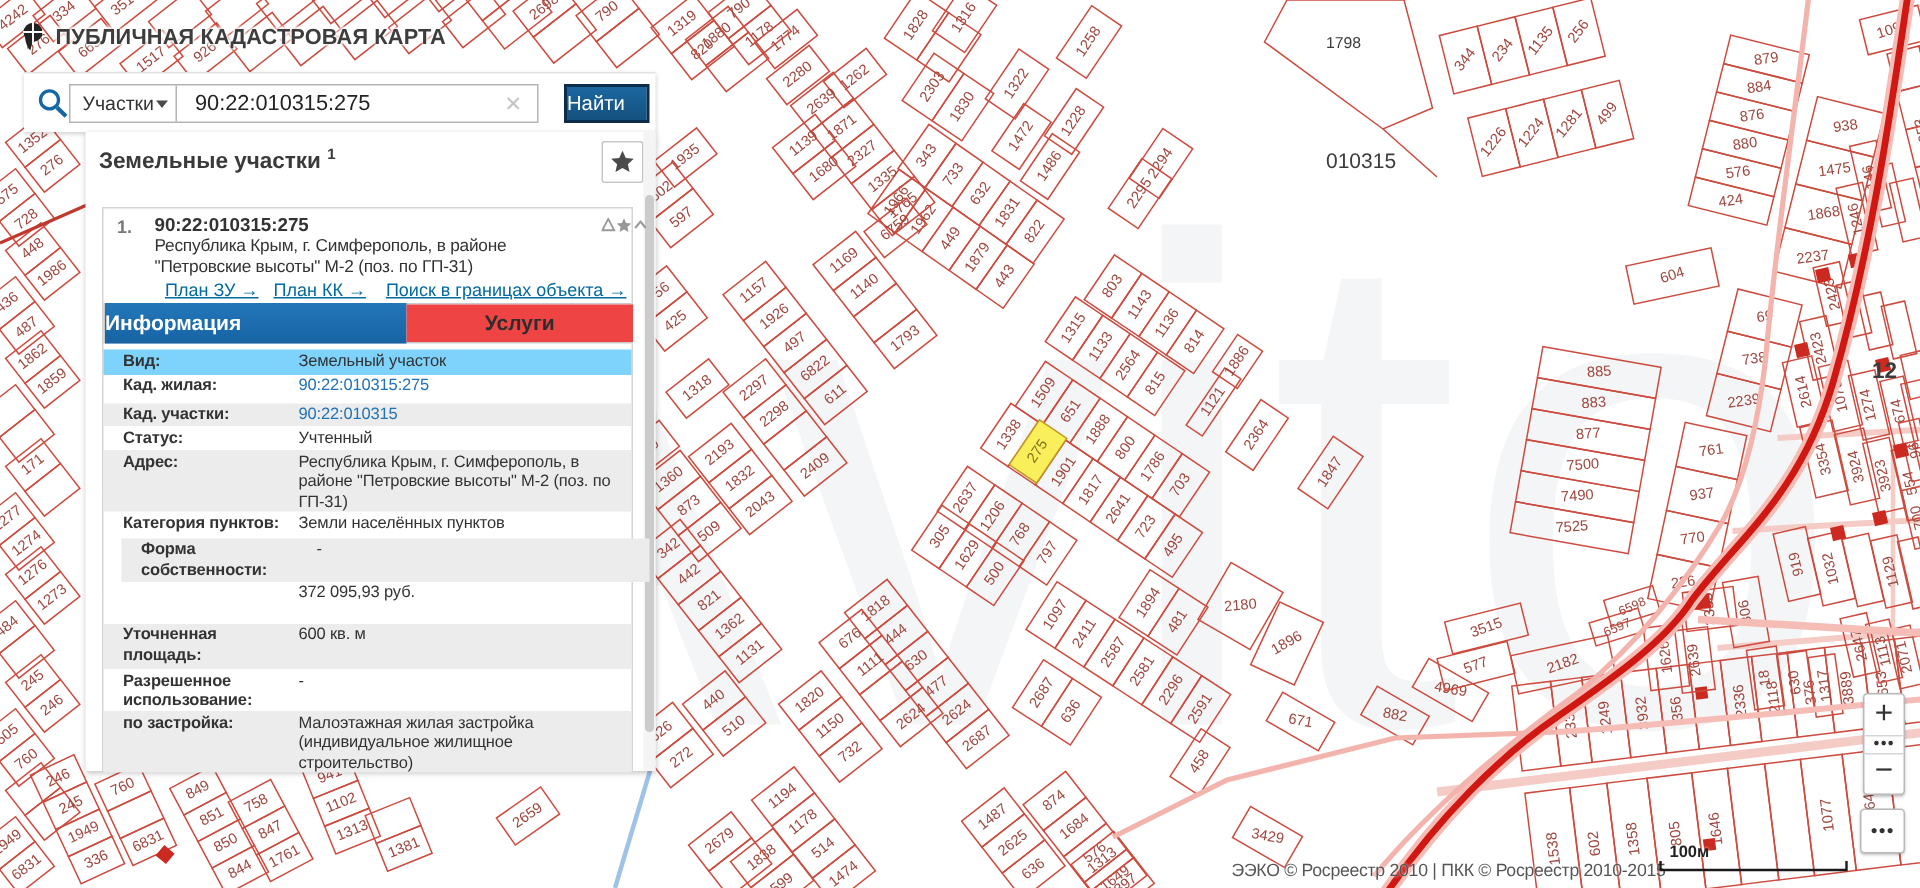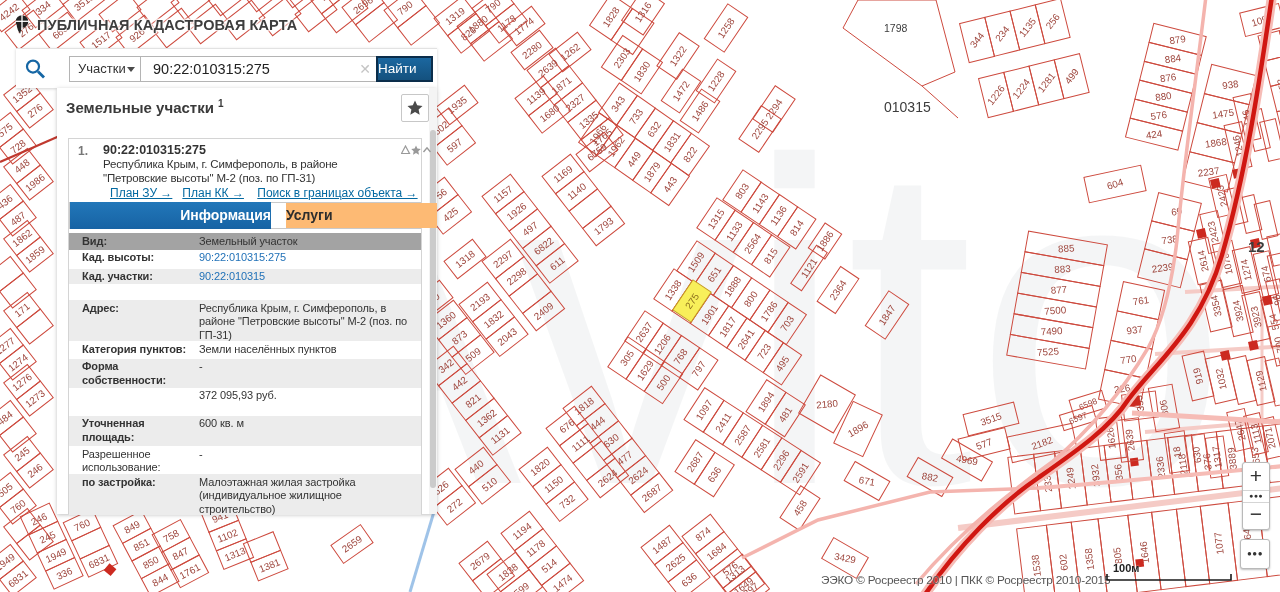--- a/index.html
+++ b/index.html
@@ -1037,21 +1037,21 @@
 
 <div class="abs" style="left:37px;top:17px;font-size:14.5px;font-weight:bold;color:#3d3d3d;letter-spacing:0.1px;text-shadow:0 0 2px #fff,0 0 4px #fff,1px 1px 2px #fff,-1px -1px 2px #fff">ПУБЛИЧНАЯ КАДАСТРОВАЯ КАРТА</div>
 
 <div class="abs" style="left:16px;top:48px;width:421px;height:40px;background:#fff;border-top:1px solid #e2e2e2;box-shadow:0 1px 3px rgba(0,0,0,0.18);box-sizing:border-box">
 
   <svg class="abs" style="left:9px;top:10px" width="22" height="21" viewBox="0 0 22 21">
     <circle cx="8" cy="7.6" r="6" fill="none" stroke="#1566a4" stroke-width="2.2"></circle>
     <line x1="13" y1="12.6" x2="19" y2="18.5" stroke="#1566a4" stroke-width="2.8"></line>
   </svg>
 
-  <div class="abs" style="left:53px;top:7px;width:313px;height:26px;border:1px solid #b4b4b4;box-sizing:border-box;background:#fff">
+  <div class="abs" style="left:30px;top:7px;width:313px;height:26px;border:1px solid #b4b4b4;box-sizing:border-box;background:#fff">
 
     <div class="abs" style="left:0;top:0;width:71px;height:24px;border-right:1px solid #b4b4b4;font-size:13px;color:#333;line-height:24px;padding-left:8px;box-sizing:border-box">Участки<span class="abs" style="right:5px;top:10px;width:0;height:0;border-left:4px solid transparent;border-right:4px solid transparent;border-top:5px solid #4a4a4a"></span></div>
 
     <div class="abs" style="left:83px;top:0;font-size:14.5px;color:#222;line-height:24px">90:22:010315:275</div>
 
     <div class="abs" style="right:10px;top:0;font-size:14px;color:#c4c4c4;line-height:24px">✕</div>
   </div>
 
   <div class="abs" style="left:360px;top:7px;width:57px;height:26px;background:linear-gradient(#1b679f,#14517e);border:2px solid #0b2d4a;box-sizing:border-box;color:#fff;font-size:13.5px;text-align:left;line-height:22px">Найти</div>
 </div>
@@ -1080,67 +1080,71 @@
       <path d="M15 0.5 L16.4 3.6 19.8 4 17.3 6.3 18 9.7 15 8 12 9.7 12.7 6.3 10.2 4 13.6 3.6 Z" fill="#999"></path>
       <path d="M22.5 7 L26 2.8 L29.5 7" fill="none" stroke="#999" stroke-width="1.4"></path>
     </svg>
 
     <div class="abs" style="left:34px;top:19px;width:280px;font-size:11.5px;letter-spacing:-0.15px;color:#333;line-height:13.5px">Республика Крым, г. Симферополь, в районе "Петровские высоты" М-2 (поз. по ГП-31)</div>
 
     <div class="abs" style="left:41px;top:47px;font-size:12px;color:#0369a1;white-space:nowrap"><span style="text-decoration:underline">План ЗУ →</span>&nbsp;&nbsp;&nbsp;<span style="text-decoration:underline">План КК →</span>&nbsp;&nbsp;&nbsp;&nbsp;<span style="text-decoration:underline">Поиск в границах объекта →</span></div>
 
     <div class="abs" style="left:0;top:63px;width:352px;height:27px;border:1px solid #c9c9c9;box-sizing:border-box">
 
-      <div class="abs" style="left:0;top:-1px;width:201px;height:27px;background:linear-gradient(#2277b9,#1763a4);color:#fff;font-weight:bold;font-size:14px;text-align:right;line-height:27px">Информация</div>
-
-      <div class="abs" style="left:216px;top:0;width:151px;height:25px;background:#fdba74;color:#2d2d2d;font-weight:bold;font-size:14px;text-align:left;line-height:25px">Услуги</div>
+      <div class="abs" style="left:0;top:-1px;width:201px;height:27px;background:linear-gradient(#2277b9,#1763a4);color:#fff;font-weight:bold;font-size:14px;text-align:left;line-height:27px">Информация</div>
+
+      <div class="abs" style="left:201px;top:0;width:151px;height:25px;background:#ef4444;color:#2d2d2d;font-weight:bold;font-size:14px;text-align:center;line-height:25px">Услуги</div>
     </div>
 
-    <div class="abs" style="left:0;top:94.0px;width:352px;height:16.5px;background:#a3a3a3;font-size:11px;letter-spacing:-0.1px;line-height:13.6px">
+    <div class="abs" style="left:0;top:94.0px;width:352px;height:16.5px;background:#7dd3fc;font-size:11px;letter-spacing:-0.1px;line-height:13.6px">
       <div class="abs" style="left:13px;top:1.5px;width:112px;font-weight:bold;color:#333">Вид:</div>
       <div class="abs" style="left:130px;top:1.5px;width:212px;color:#333">Земельный участок</div>
     </div>
 
     <div class="abs" style="left:0;top:110.5px;width:352px;height:19.0px;font-size:11px;letter-spacing:-0.1px;line-height:13.6px">
-      <div class="abs" style="left:13px;top:1.5px;width:112px;font-weight:bold;color:#333">Кад. высоты:</div>
+      <div class="abs" style="left:13px;top:1.5px;width:112px;font-weight:bold;color:#333">Кад. жилая:</div>
       <div class="abs" style="left:130px;top:1.5px;width:212px;color:#2272b8">90:22:010315:275</div>
     </div>
 
     <div class="abs" style="left:0;top:129.5px;width:352px;height:15.5px;background:#ececec;font-size:11px;letter-spacing:-0.1px;line-height:13.6px">
       <div class="abs" style="left:13px;top:1.5px;width:112px;font-weight:bold;color:#333">Кад. участки:</div>
       <div class="abs" style="left:130px;top:1.5px;width:212px;color:#2272b8">90:22:010315</div>
     </div>
 
+    <div class="abs" style="left:0;top:145.0px;width:352px;height:16.0px;font-size:11px;letter-spacing:-0.1px;line-height:13.6px">
+      <div class="abs" style="left:13px;top:1.5px;width:112px;font-weight:bold;color:#333">Статус:</div>
+      <div class="abs" style="left:130px;top:1.5px;width:212px;color:#333">Учтенный</div>
+    </div>
 
     <div class="abs" style="left:0;top:161.0px;width:352px;height:41.0px;background:#ececec;font-size:11px;letter-spacing:-0.1px;line-height:13.6px">
       <div class="abs" style="left:13px;top:1.5px;width:112px;font-weight:bold;color:#333">Адрес:</div>
       <div class="abs" style="left:130px;top:1.5px;width:212px;color:#333">Республика Крым, г. Симферополь, в районе "Петровские высоты" М-2 (поз. по ГП-31)</div>
     </div>
 
     <div class="abs" style="left:0;top:202.0px;width:352px;height:17.5px;font-size:11px;letter-spacing:-0.1px;line-height:13.6px">
       <div class="abs" style="left:13px;top:1.5px;width:112px;font-weight:bold;color:#333">Категория пунктов:</div>
       <div class="abs" style="left:130px;top:1.5px;width:212px;color:#333">Земли населённых пунктов</div>
     </div>
 
-    <div class="abs" style="left:0;top:219.5px;width:352px;height:29.0px;background:#ececec;font-size:11px;letter-spacing:-0.1px;line-height:13.6px">
+    <div class="abs" style="left:12px;top:219.5px;width:352px;height:29.0px;background:#ececec;font-size:11px;letter-spacing:-0.1px;line-height:13.6px">
       <div class="abs" style="left:13px;top:1.5px;width:112px;font-weight:bold;color:#333">Форма собственности:</div>
       <div class="abs" style="left:130px;top:1.5px;width:212px;color:#333">-</div>
     </div>
 
     <div class="abs" style="left:0;top:248.5px;width:352px;height:28.0px;font-size:11px;letter-spacing:-0.1px;line-height:13.6px">
       <div class="abs" style="left:130px;top:1.5px;width:212px;color:#333">372 095,93 руб.</div>
     </div>
 
     <div class="abs" style="left:0;top:276.5px;width:352px;height:30.5px;background:#ececec;font-size:11px;letter-spacing:-0.1px;line-height:13.6px">
       <div class="abs" style="left:13px;top:1.5px;width:112px;font-weight:bold;color:#333">Уточненная площадь:</div>
       <div class="abs" style="left:130px;top:1.5px;width:212px;color:#333">600 кв. м</div>
     </div>
 
     <div class="abs" style="left:0;top:307.0px;width:352px;height:28.0px;font-size:11px;letter-spacing:-0.1px;line-height:13.6px">
-      <div class="abs" style="left:13px;top:1.5px;width:112px;font-weight:normal;color:#333">Разрешенное использование:</div>
+      <div class="abs" style="left:13px;top:1.5px;width:112px;font-weight:bold;color:#333">Разрешенное использование:</div>
       <div class="abs" style="left:130px;top:1.5px;width:212px;color:#333">-</div>
     </div>
 
     <div class="abs" style="left:0;top:335.0px;width:352px;height:40.5px;background:#ececec;font-size:11px;letter-spacing:-0.1px;line-height:13.6px">
       <div class="abs" style="left:13px;top:1.5px;width:112px;font-weight:bold;color:#333">по застройка:</div>
       <div class="abs" style="left:130px;top:1.5px;width:212px;color:#333">Малоэтажная жилая застройка (индивидуальное жилищное строительство)</div>
     </div>
   </div>
 </div>
 

